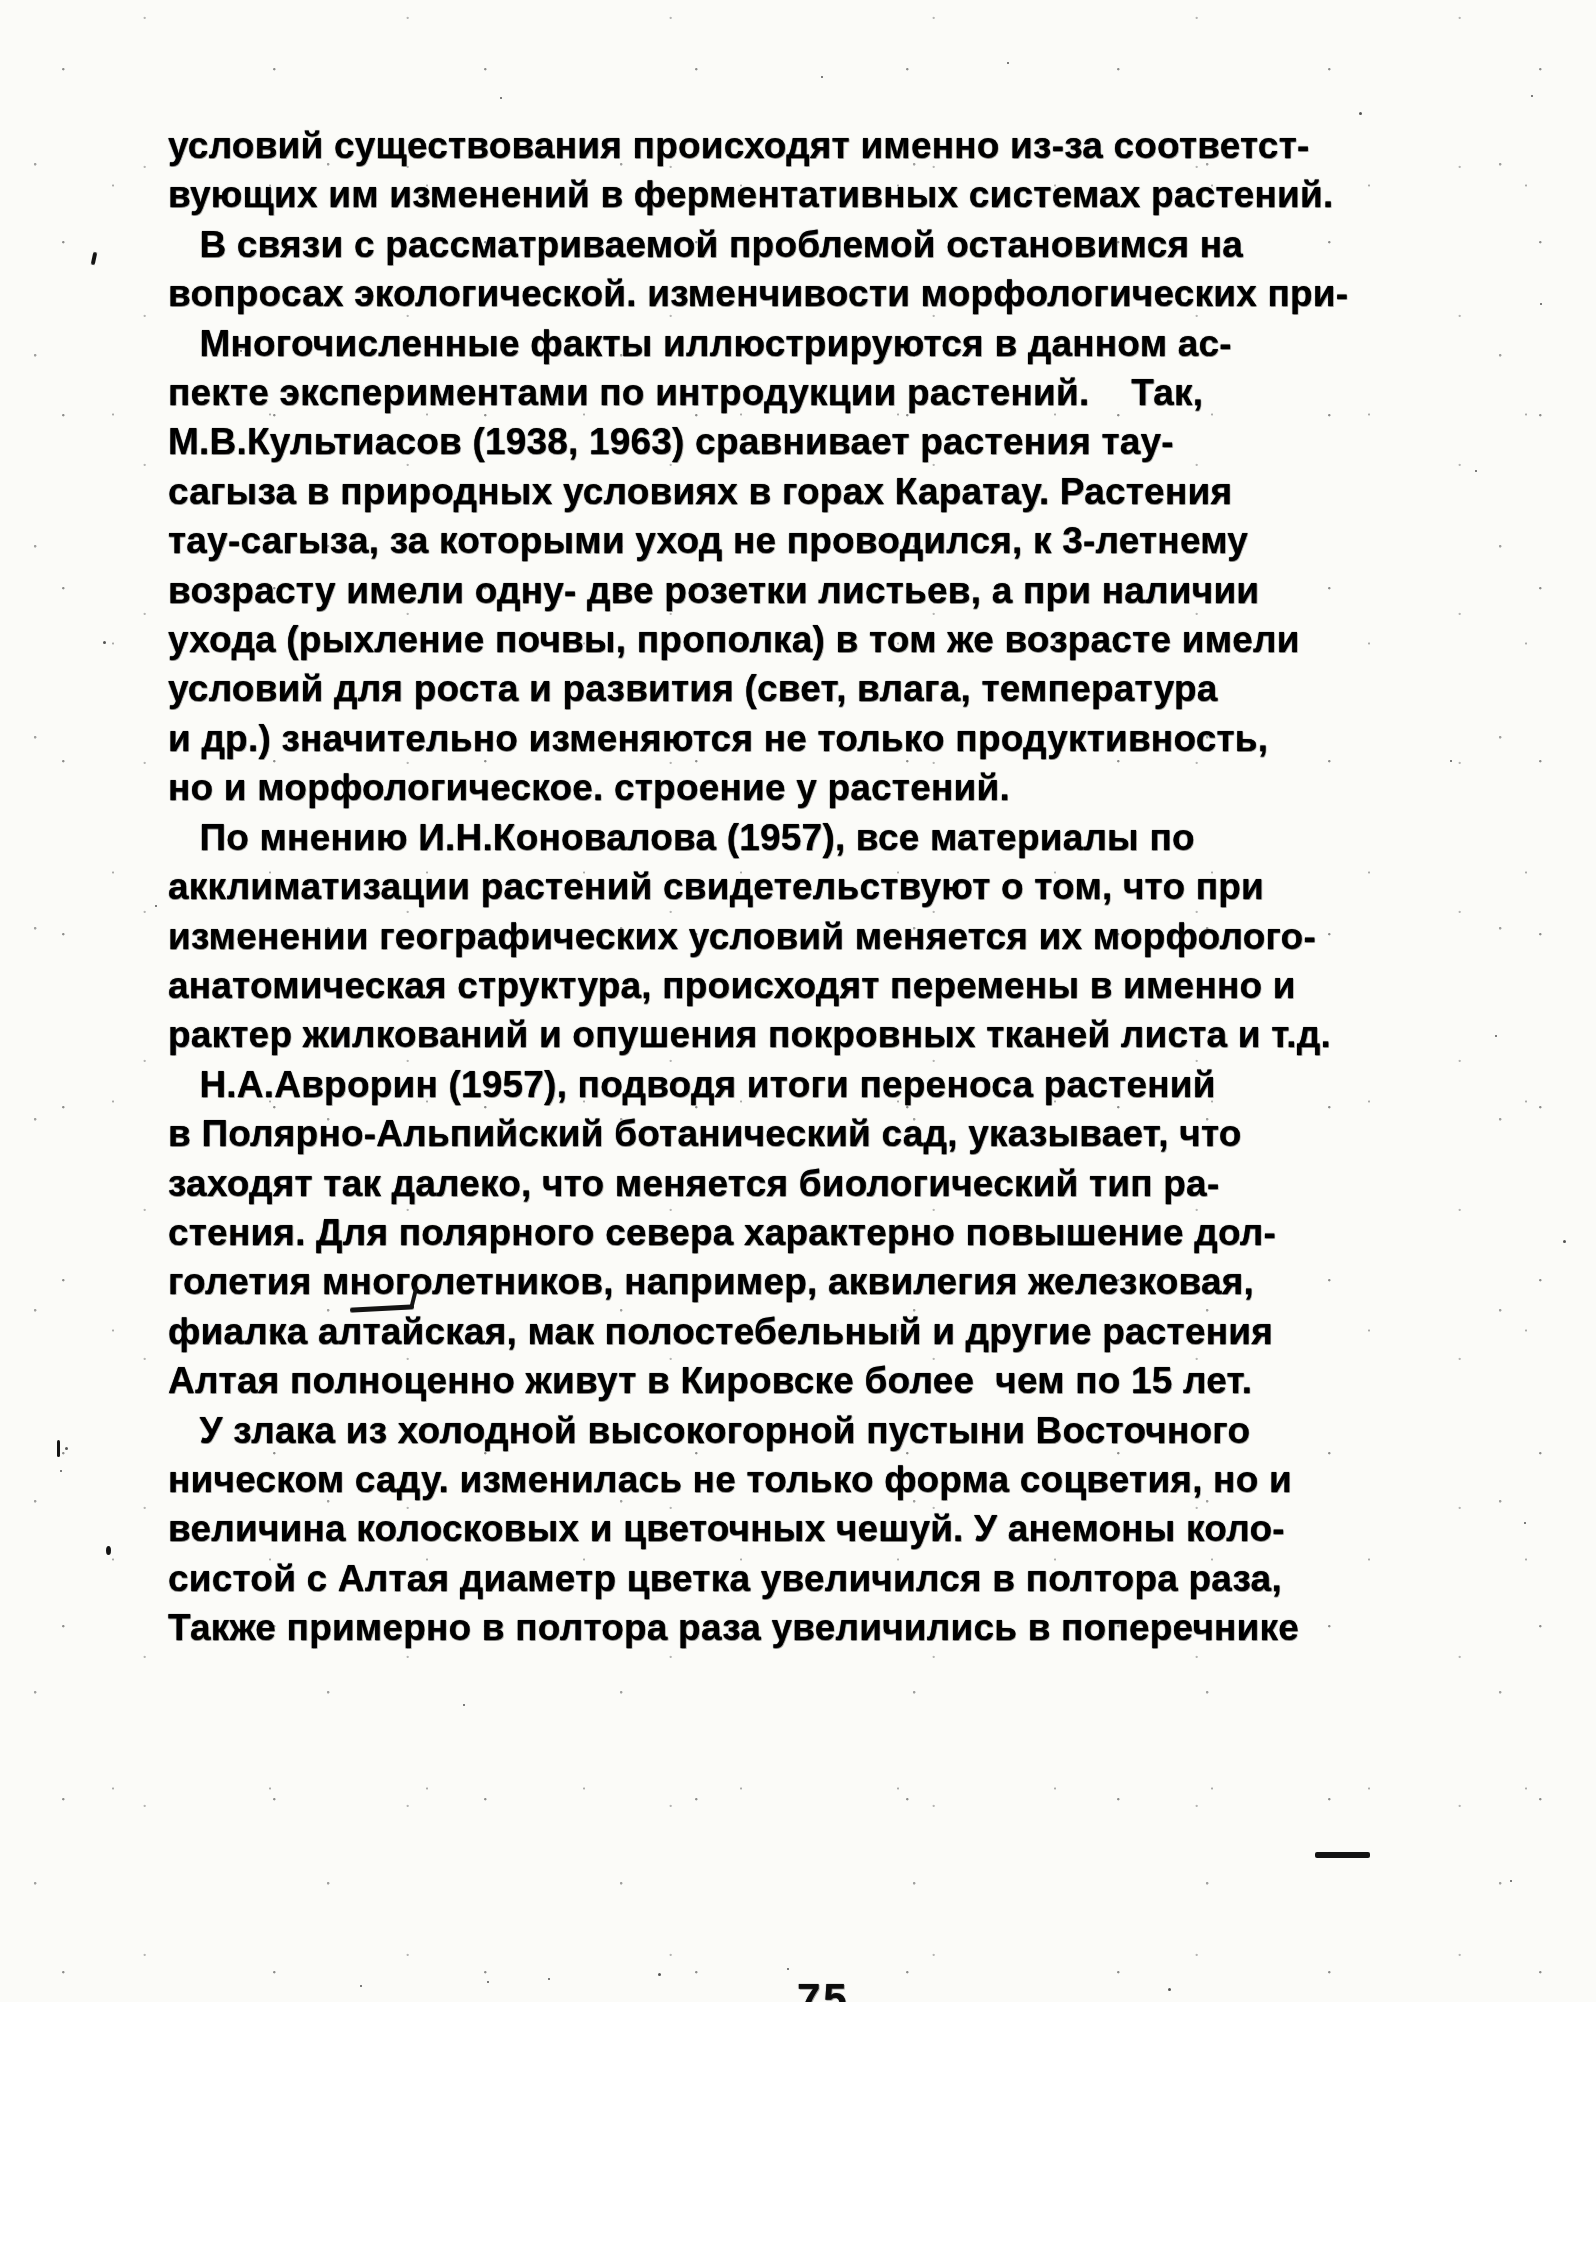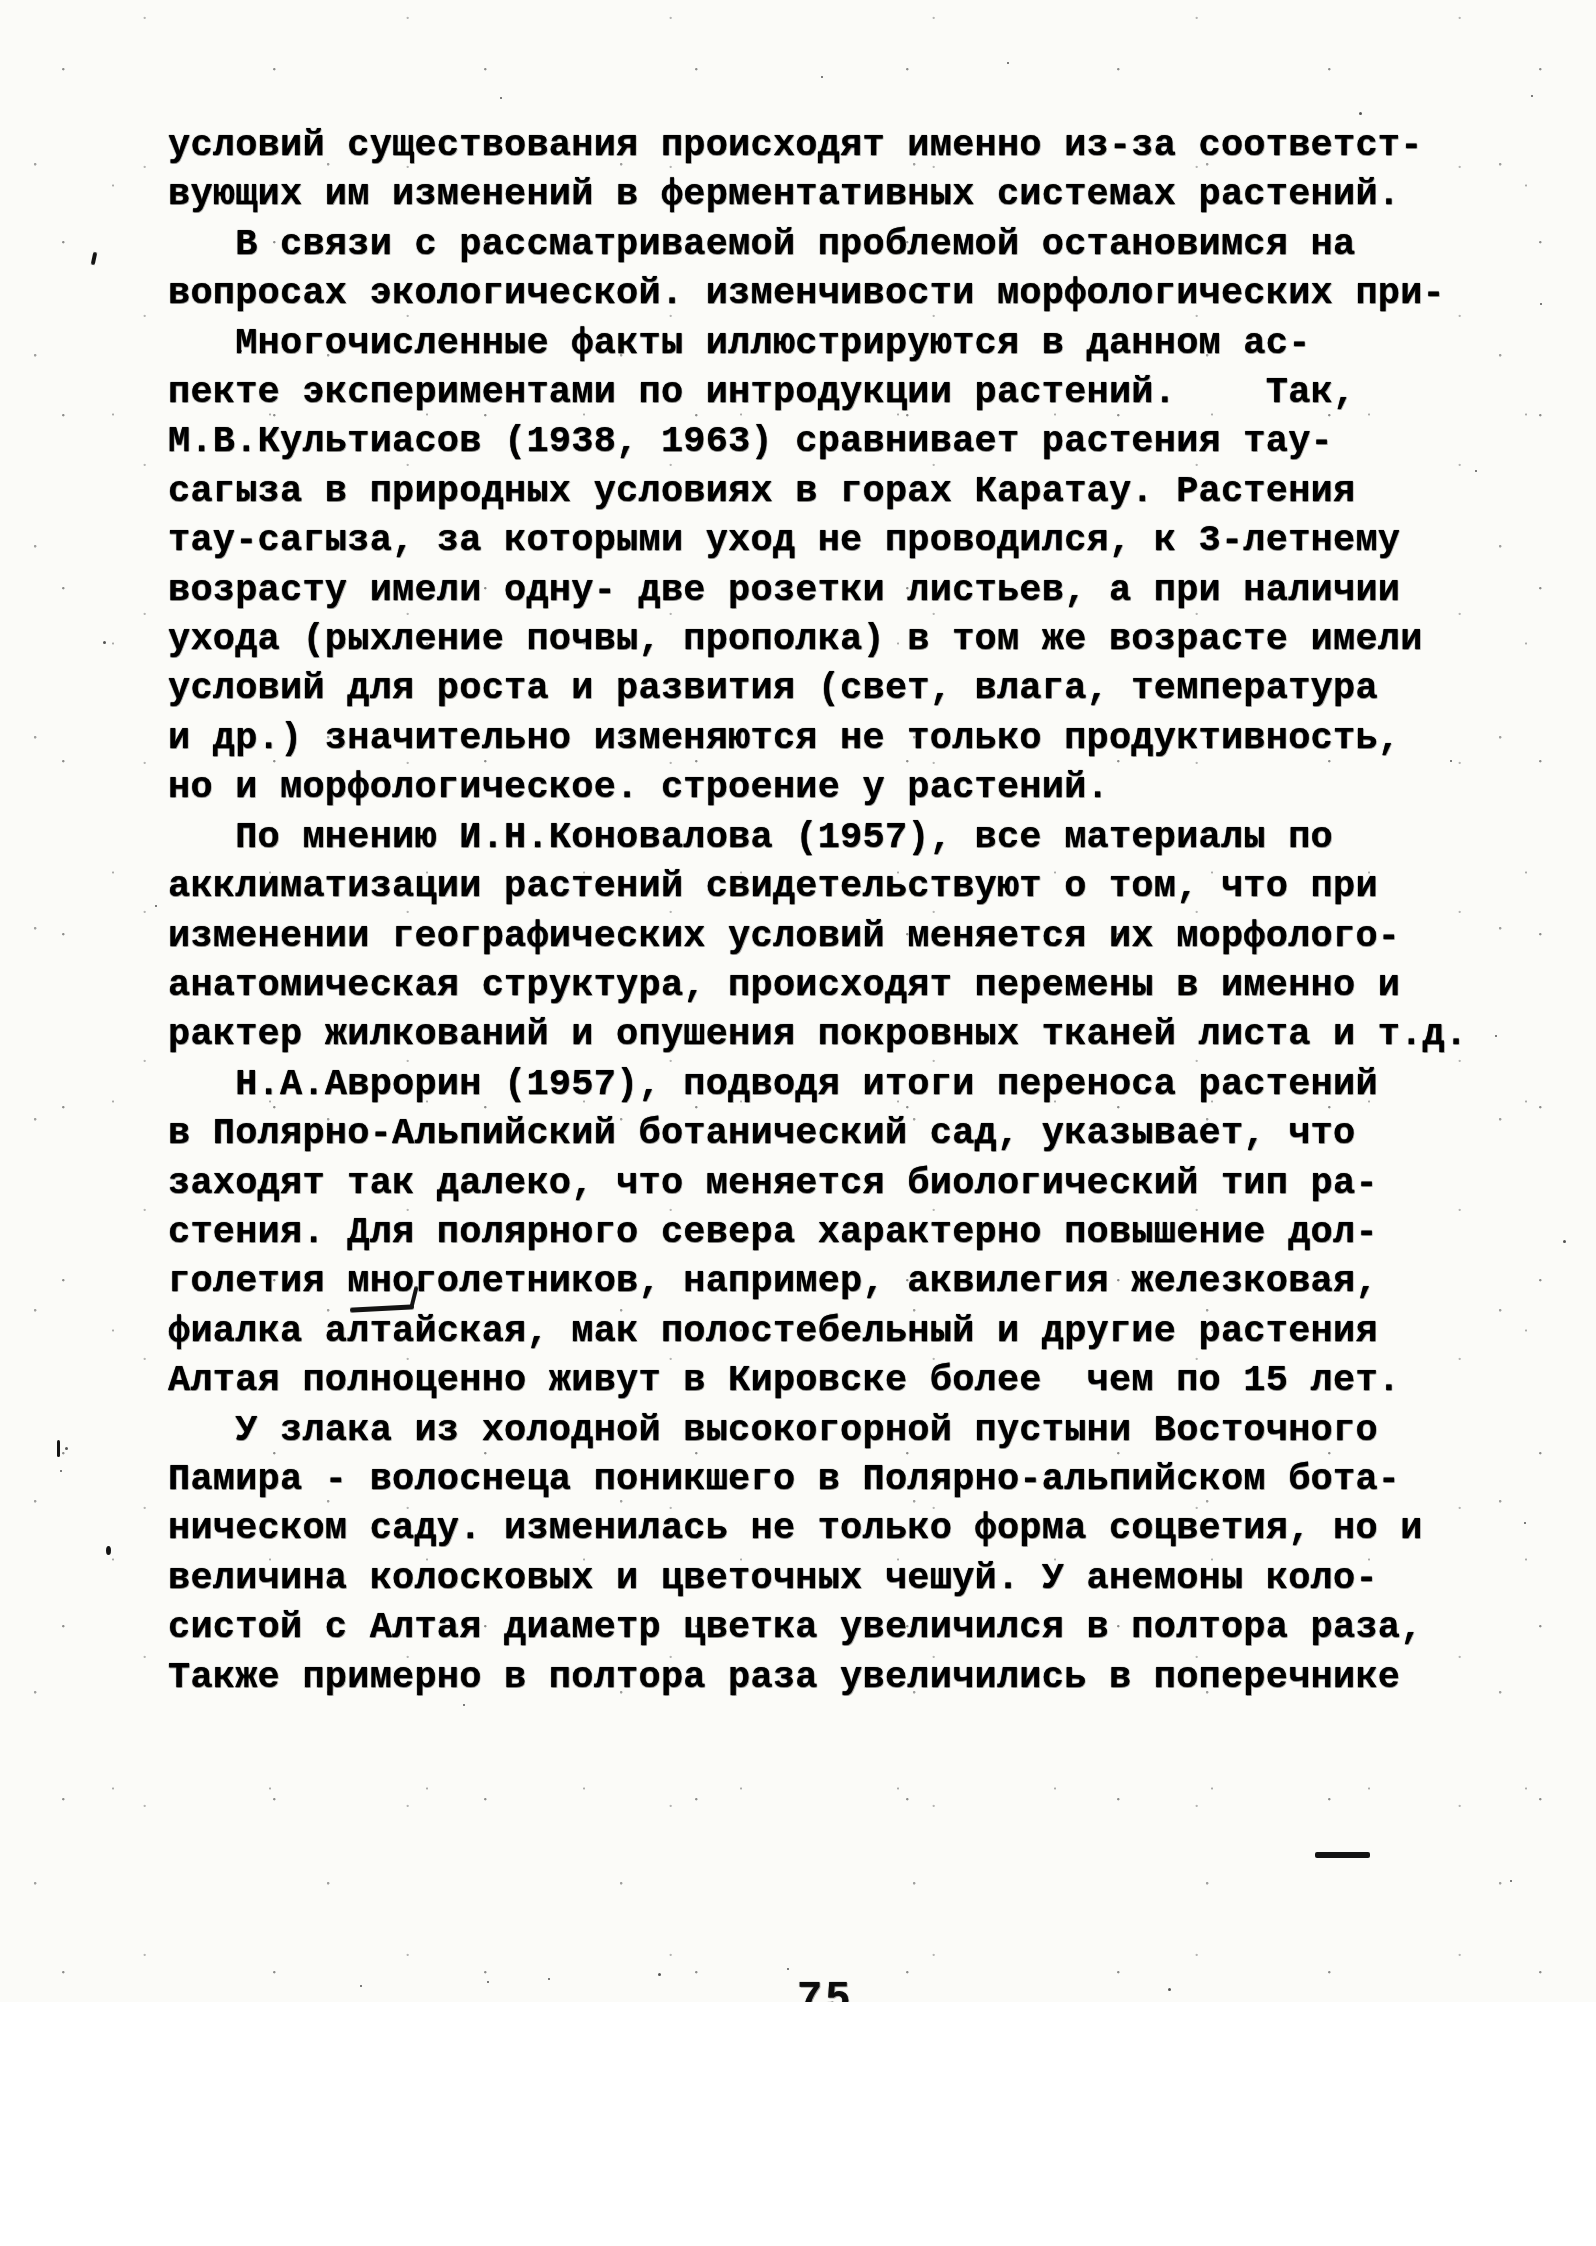--- a/index.html
+++ b/index.html
@@ -2,21 +2,21 @@
 <html><head>
 <meta charset="utf-8">
 <style>
   html, body { margin: 0; padding: 0; }
   .page {
     position: relative;
     width: 1596px;
     height: 2002px;
     background: #fbfbf8;
     overflow: hidden;
-    font-family: Liberation Mono, monospace;
+    font-family: Liberation Sans, sans-serif;
   }
   
   .noise {
     position: absolute; inset: 0; pointer-events: none;
     background-image:
       radial-gradient(circle at 30% 40%, rgba(0,0,0,0.55) 0 0.8px, transparent 1.6px),
       radial-gradient(circle at 72% 81%, rgba(0,0,0,0.40) 0 0.7px, transparent 1.4px),
       radial-gradient(circle at 12% 86%, rgba(0,0,0,0.45) 0 0.9px, transparent 1.7px),
       radial-gradient(circle at 55% 12%, rgba(0,0,0,0.35) 0 0.7px, transparent 1.5px);
     background-size: 211px 173px, 157px 229px, 293px 191px, 263px 149px;
@@ -134,21 +134,20 @@
         <div class="line">   Н.А.Аврорин (1957), подводя итоги переноса растений</div>
         <div class="line">в Полярно-Альпийский ботанический сад, указывает, что</div>
         <div class="line">заходят так далеко, что меняется биологический тип ра-</div>
         <div class="line">стения. Для полярного севера характерно повышение дол-</div>
         <div class="line">голетия многолетников, например, аквилегия железковая,</div>
         <div class="line">фиалка алтайская, мак полостебельный и другие растения</div>
         <div class="line">Алтая полноценно живут в Кировске более  чем по 15 лет.</div>
       </div>
       <div class="paragraph">
         <div class="line">   У злака из холодной высокогорной пустыни Восточного</div>
-        <div class="line">Памира - волоснеца поникшего в Полярно-альпийском бота-</div>
         <div class="line">ническом саду. изменилась не только форма соцветия, но и</div>
         <div class="line">величина колосковых и цветочных чешуй. У анемоны коло-</div>
         <div class="line">систой с Алтая диаметр цветка увеличился в полтора раза,</div>
         <div class="line">Также примерно в полтора раза увеличились в поперечнике</div>
       </div>
     </main>
 
   <div class="ink-mark mark-avr"></div>
   <div class="ink-mark mark-avr-tick"></div>
   <div class="ink-mark mark-kolo"></div>

